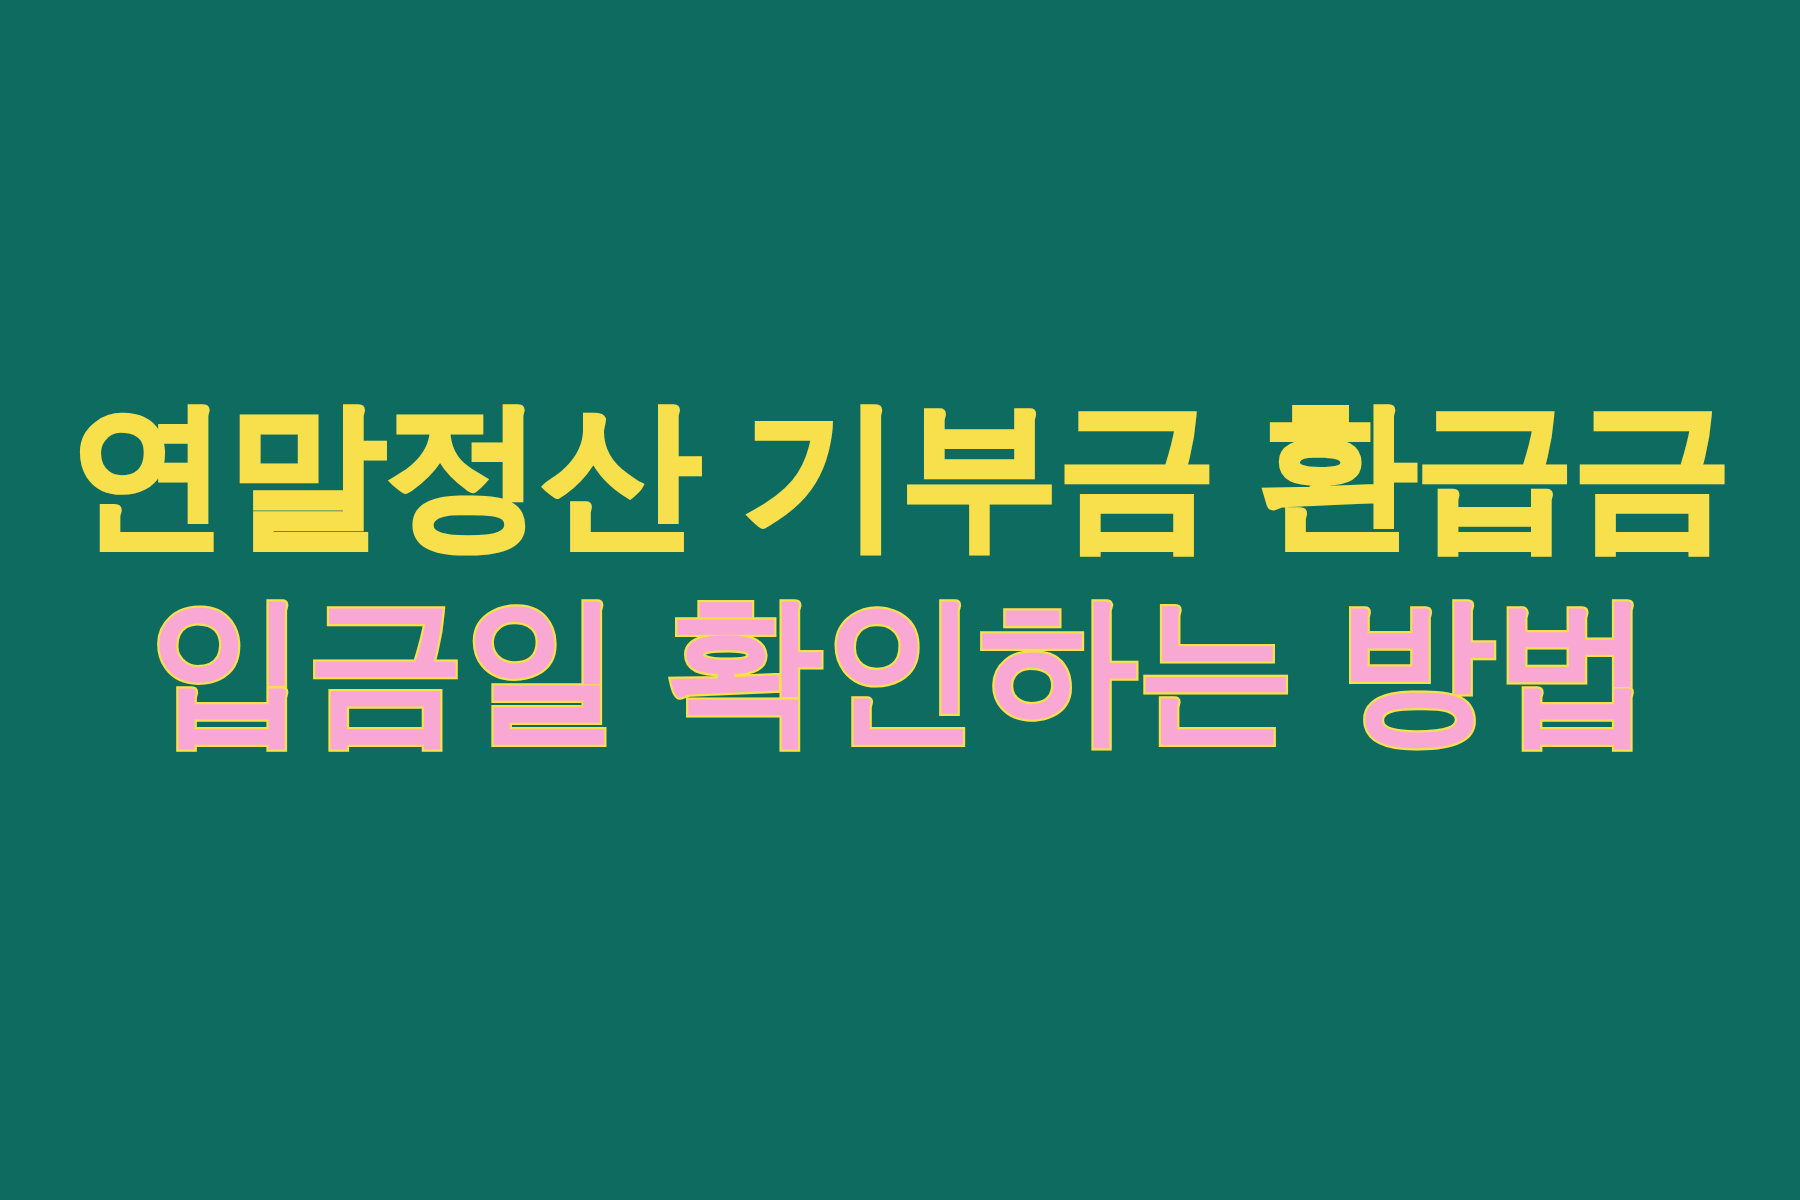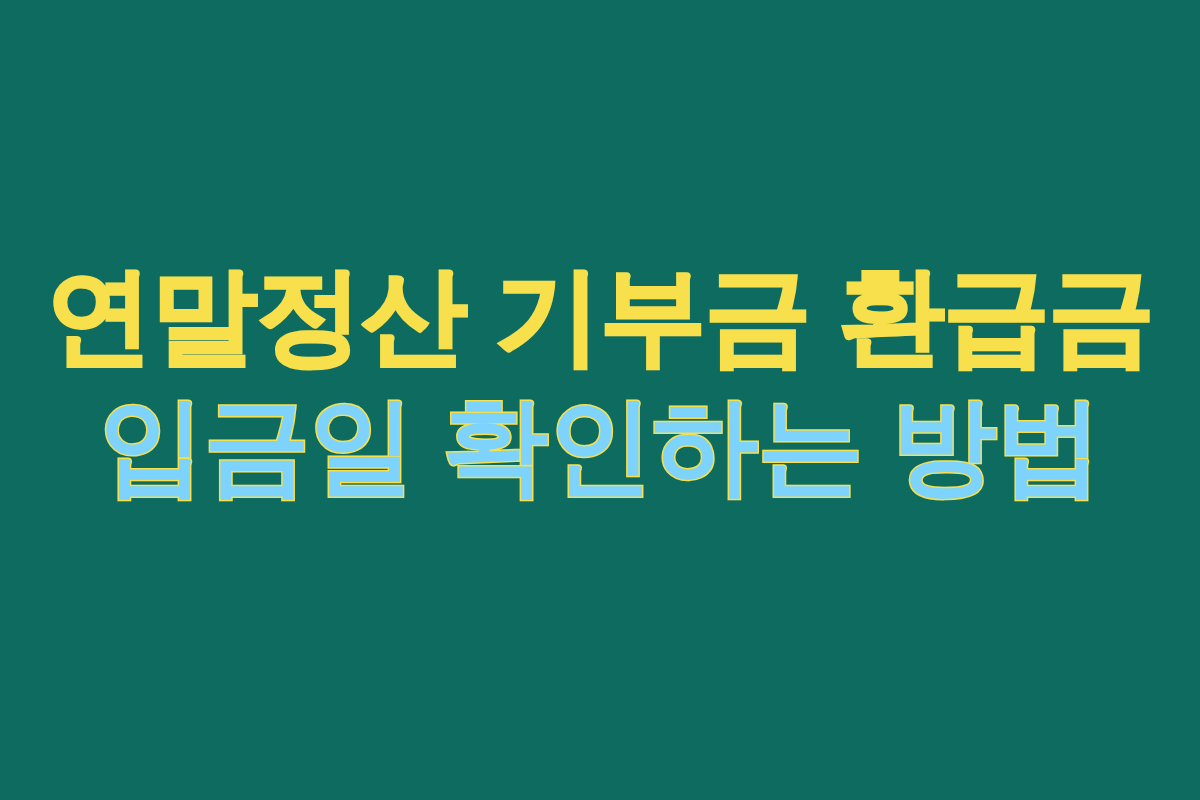--- a/index.html
+++ b/index.html
@@ -69,16 +69,16 @@
 </style>
 </head>
 <body>
 
 <div id="thumbnail-card" style="background-color: rgb(14, 107, 96);">
 
   <div id="title-block">
 
     <span id="title-line-1" class="title-line" style="color: rgb(247, 224, 76); -webkit-text-stroke: 3px rgb(247, 224, 76);">연말정산 기부금 환급금</span>
 
-    <span id="title-line-2" class="title-line" style="color: #7dd3fc; -webkit-text-stroke: 3px rgb(247, 224, 76);">입금일 확인하는 방법</span>
+    <span id="title-line-2" class="title-line" style="color: #f9a8d4; -webkit-text-stroke: 3px rgb(247, 224, 76);">입금일 확인하는 방법</span>
 
   </div>
 </div>
 
 </body></html>

